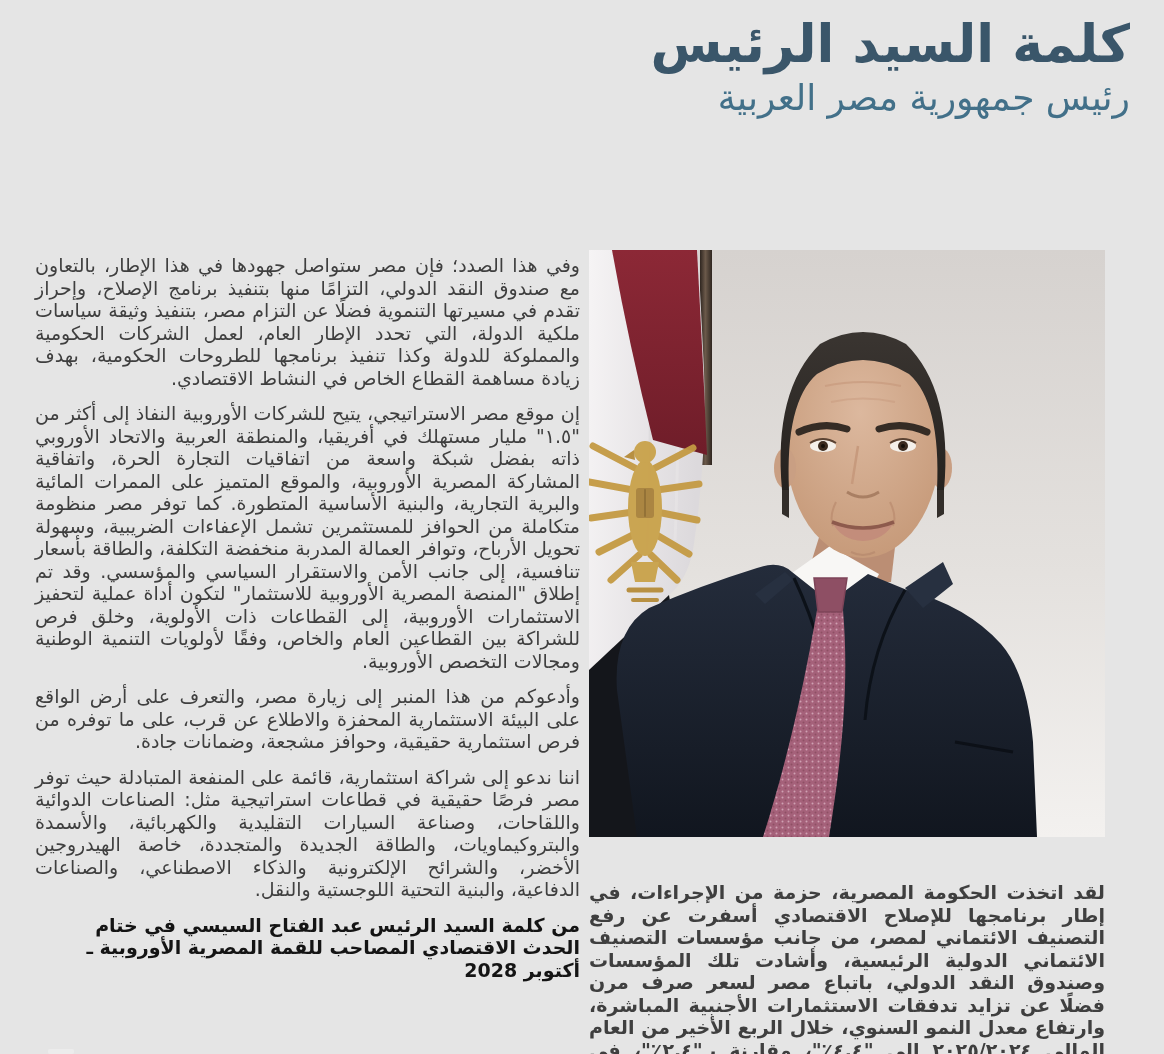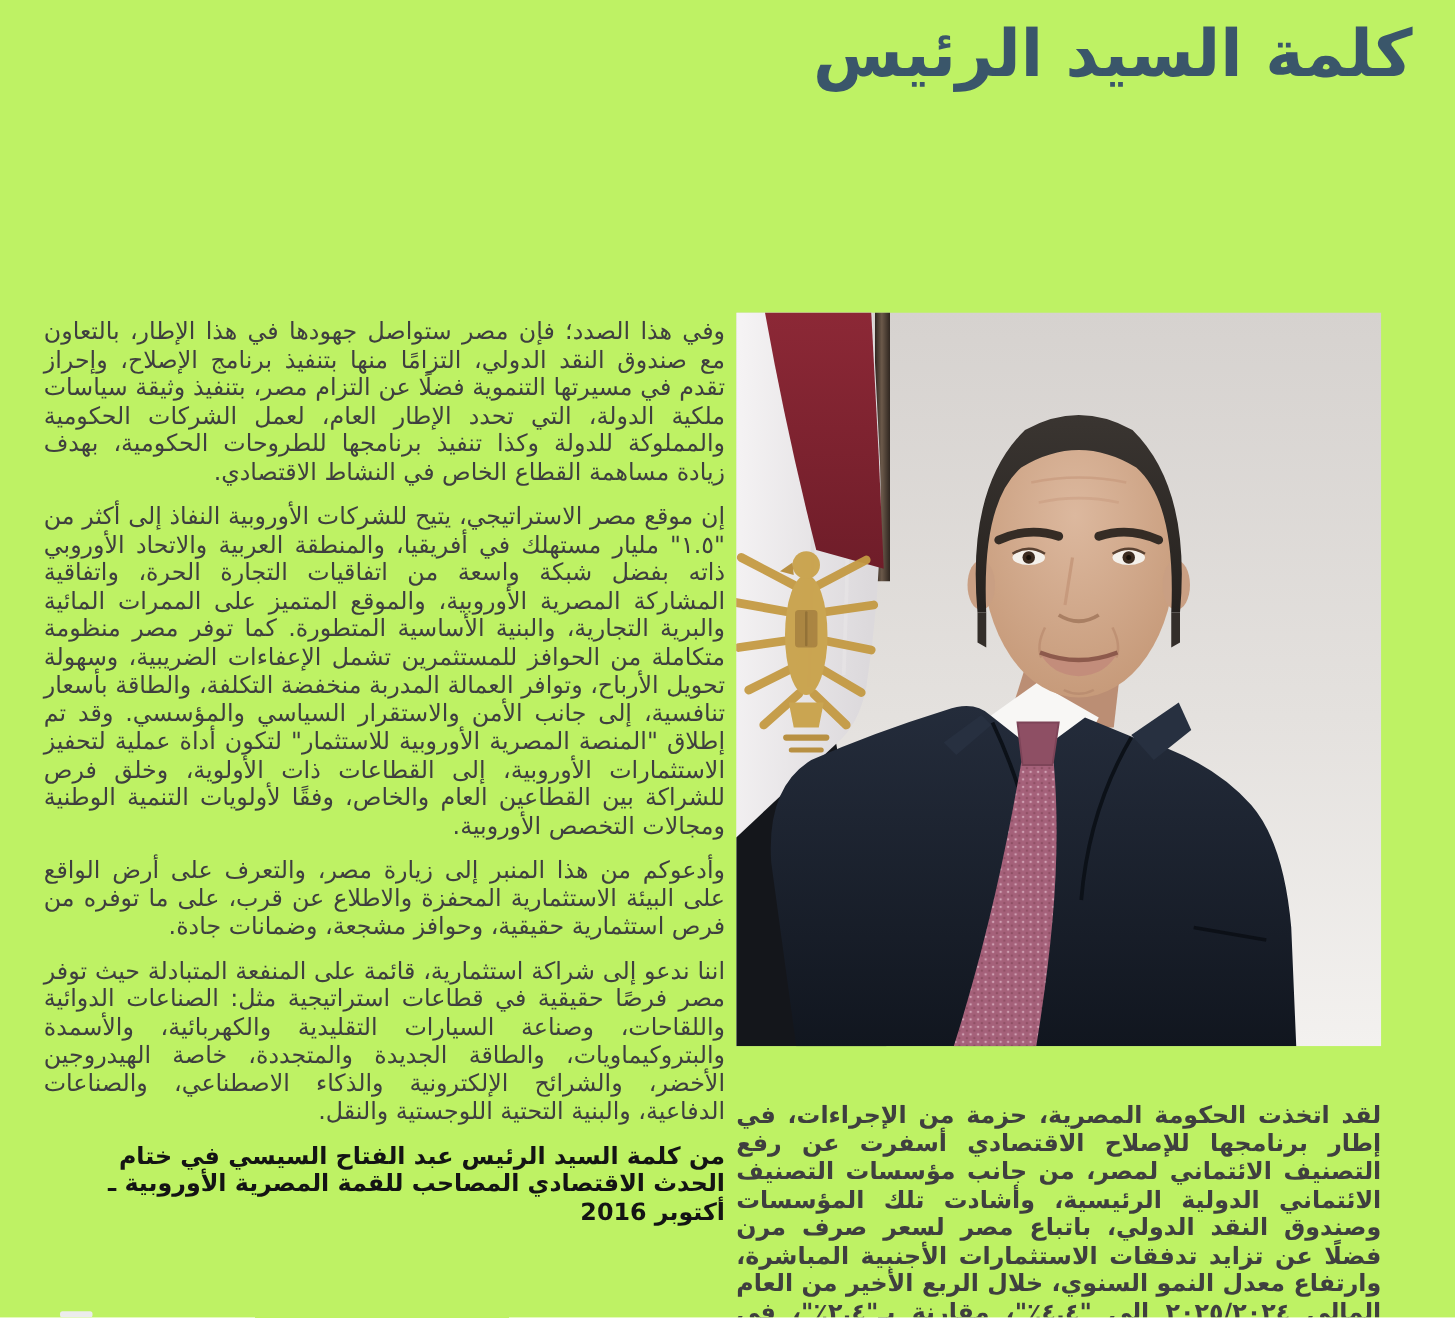--- a/index.html
+++ b/index.html
@@ -1,19 +1,19 @@
 <!DOCTYPE html>
 <html lang="ar" dir="rtl"><head>
 <meta charset="utf-8">
 <style>
   html,body{margin:0;padding:0;background:#ffffff;}
   .page{
     position:relative;
     width:1164px;height:1054px;
-    background:#bef264;
+    background:#e5e5e5;
     font-family:"DejaVu Sans",sans-serif;
     direction:rtl;
     overflow:hidden;
   }
   
   .title-block{
     position:absolute;top:14px;right:34px;
     text-align:right;
   }
   .title-kicker{
@@ -54,28 +54,29 @@
     background:#ececec;border-radius:2px;
   }
 </style>
 </head>
 <body>
 
 <div class="page">
 
   <header class="title-block">
     <div class="title-kicker">كلمة السيد الرئيس</div>
+    <div class="title-role">رئيس جمهورية مصر العربية</div>
   </header>
 
   <section class="left-col">
     <p>وفي هذا الصدد؛ فإن مصر ستواصل جهودها في هذا الإطار، بالتعاون مع صندوق النقد الدولي، التزامًا منها بتنفيذ برنامج الإصلاح، وإحراز تقدم في مسيرتها التنموية فضلًا عن التزام مصر، بتنفيذ وثيقة سياسات ملكية الدولة، التي تحدد الإطار العام، لعمل الشركات الحكومية والمملوكة للدولة وكذا تنفيذ برنامجها للطروحات الحكومية، بهدف زيادة مساهمة القطاع الخاص في النشاط الاقتصادي.</p>
     <p>إن موقع مصر الاستراتيجي، يتيح للشركات الأوروبية النفاذ إلى أكثر من "١.٥" مليار مستهلك في أفريقيا، والمنطقة العربية والاتحاد الأوروبي ذاته بفضل شبكة واسعة من اتفاقيات التجارة الحرة، واتفاقية المشاركة المصرية الأوروبية، والموقع المتميز على الممرات المائية والبرية التجارية، والبنية الأساسية المتطورة. كما توفر مصر منظومة متكاملة من الحوافز للمستثمرين تشمل الإعفاءات الضريبية، وسهولة تحويل الأرباح، وتوافر العمالة المدربة منخفضة التكلفة، والطاقة بأسعار تنافسية، إلى جانب الأمن والاستقرار السياسي والمؤسسي. وقد تم إطلاق "المنصة المصرية الأوروبية للاستثمار" لتكون أداة عملية لتحفيز الاستثمارات الأوروبية، إلى القطاعات ذات الأولوية، وخلق فرص للشراكة بين القطاعين العام والخاص، وفقًا لأولويات التنمية الوطنية ومجالات التخصص الأوروبية.</p>
     <p>وأدعوكم من هذا المنبر إلى زيارة مصر، والتعرف على أرض الواقع على البيئة الاستثمارية المحفزة والاطلاع عن قرب، على ما توفره من فرص استثمارية حقيقية، وحوافز مشجعة، وضمانات جادة.</p>
     <p>اننا ندعو إلى شراكة استثمارية، قائمة على المنفعة المتبادلة حيث توفر مصر فرصًا حقيقية في قطاعات استراتيجية مثل: الصناعات الدوائية واللقاحات، وصناعة السيارات التقليدية والكهربائية، والأسمدة والبتروكيماويات، والطاقة الجديدة والمتجددة، خاصة الهيدروجين الأخضر، والشرائح الإلكترونية والذكاء الاصطناعي، والصناعات الدفاعية، والبنية التحتية اللوجستية والنقل.</p>
-    <p class="attribution">من كلمة السيد الرئيس عبد الفتاح السيسي في ختام الحدث الاقتصادي المصاحب للقمة المصرية الأوروبية ـ أكتوبر 2016</p>
+    <p class="attribution">من كلمة السيد الرئيس عبد الفتاح السيسي في ختام الحدث الاقتصادي المصاحب للقمة المصرية الأوروبية ـ أكتوبر 2028</p>
   </section>
 
   <figure class="photo-frame">
     <svg width="516" height="587" viewBox="0 0 516 587" xmlns="http://www.w3.org/2000/svg">
       <defs>
         <linearGradient id="bgG" x1="0" y1="0" x2="0" y2="1">
           <stop offset="0" stop-color="#d6d2cf"></stop>
           <stop offset="0.55" stop-color="#e4e1de"></stop>
           <stop offset="1" stop-color="#f3f1ef"></stop>
         </linearGradient>

